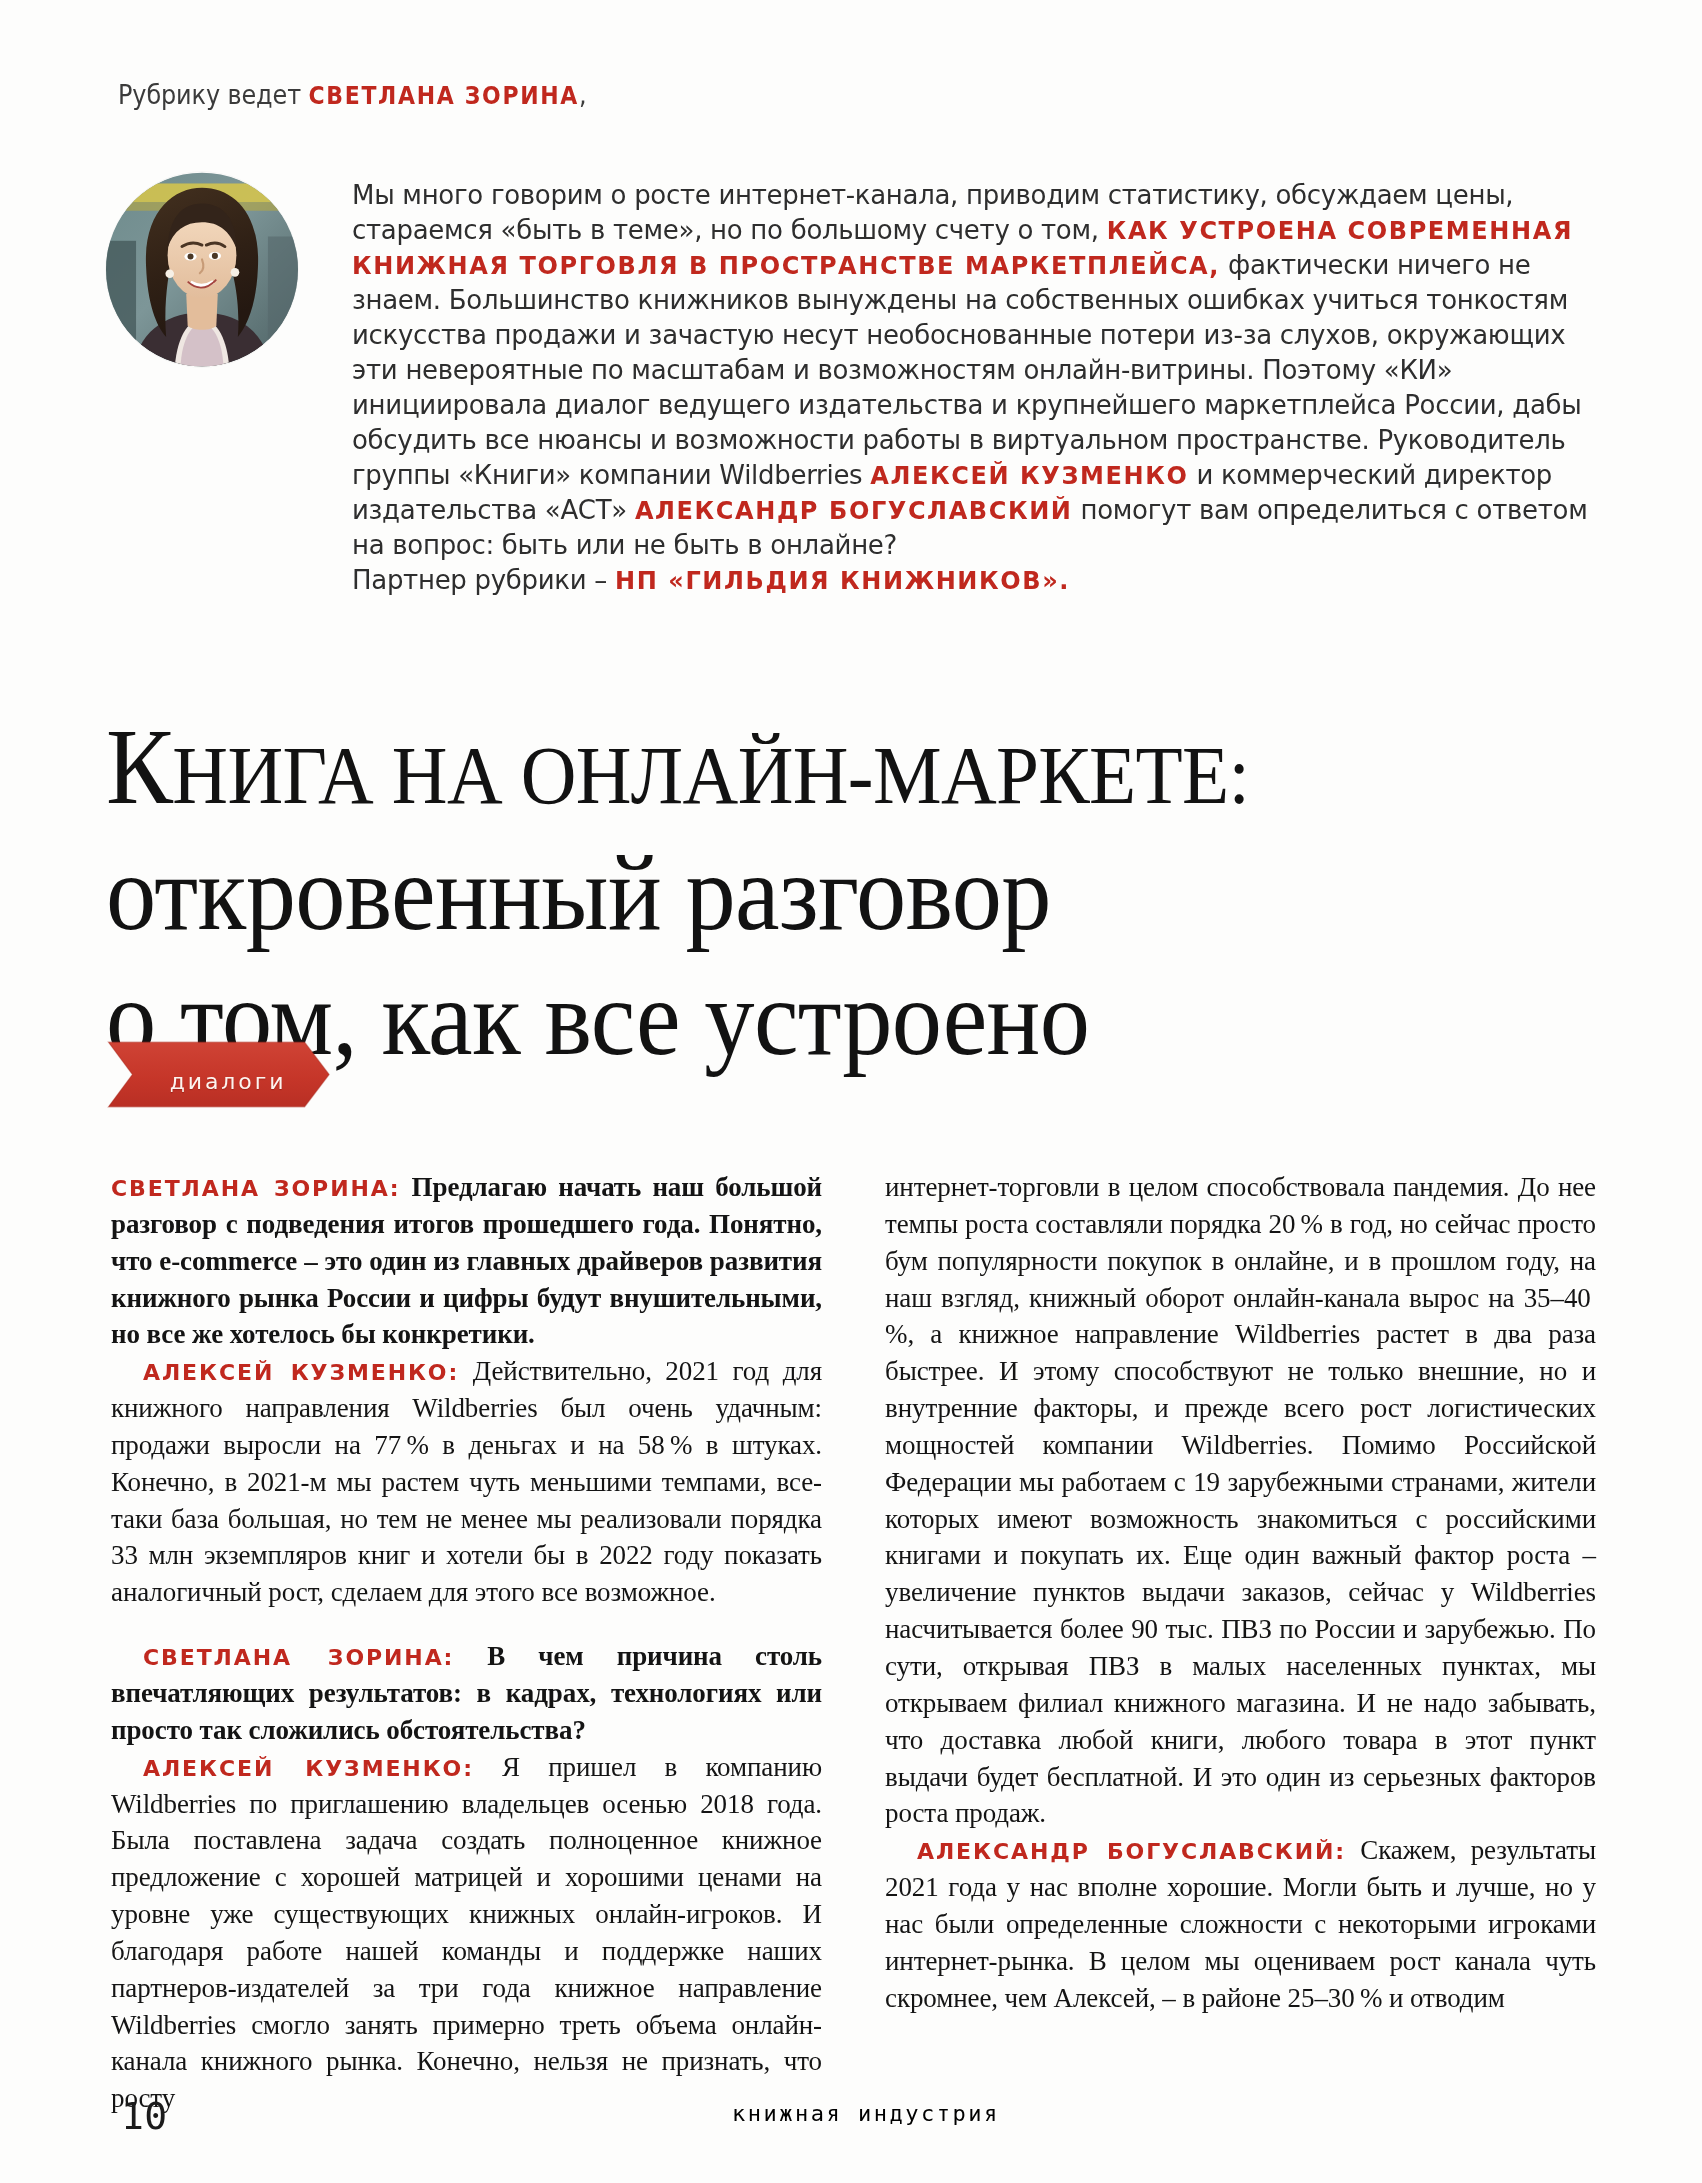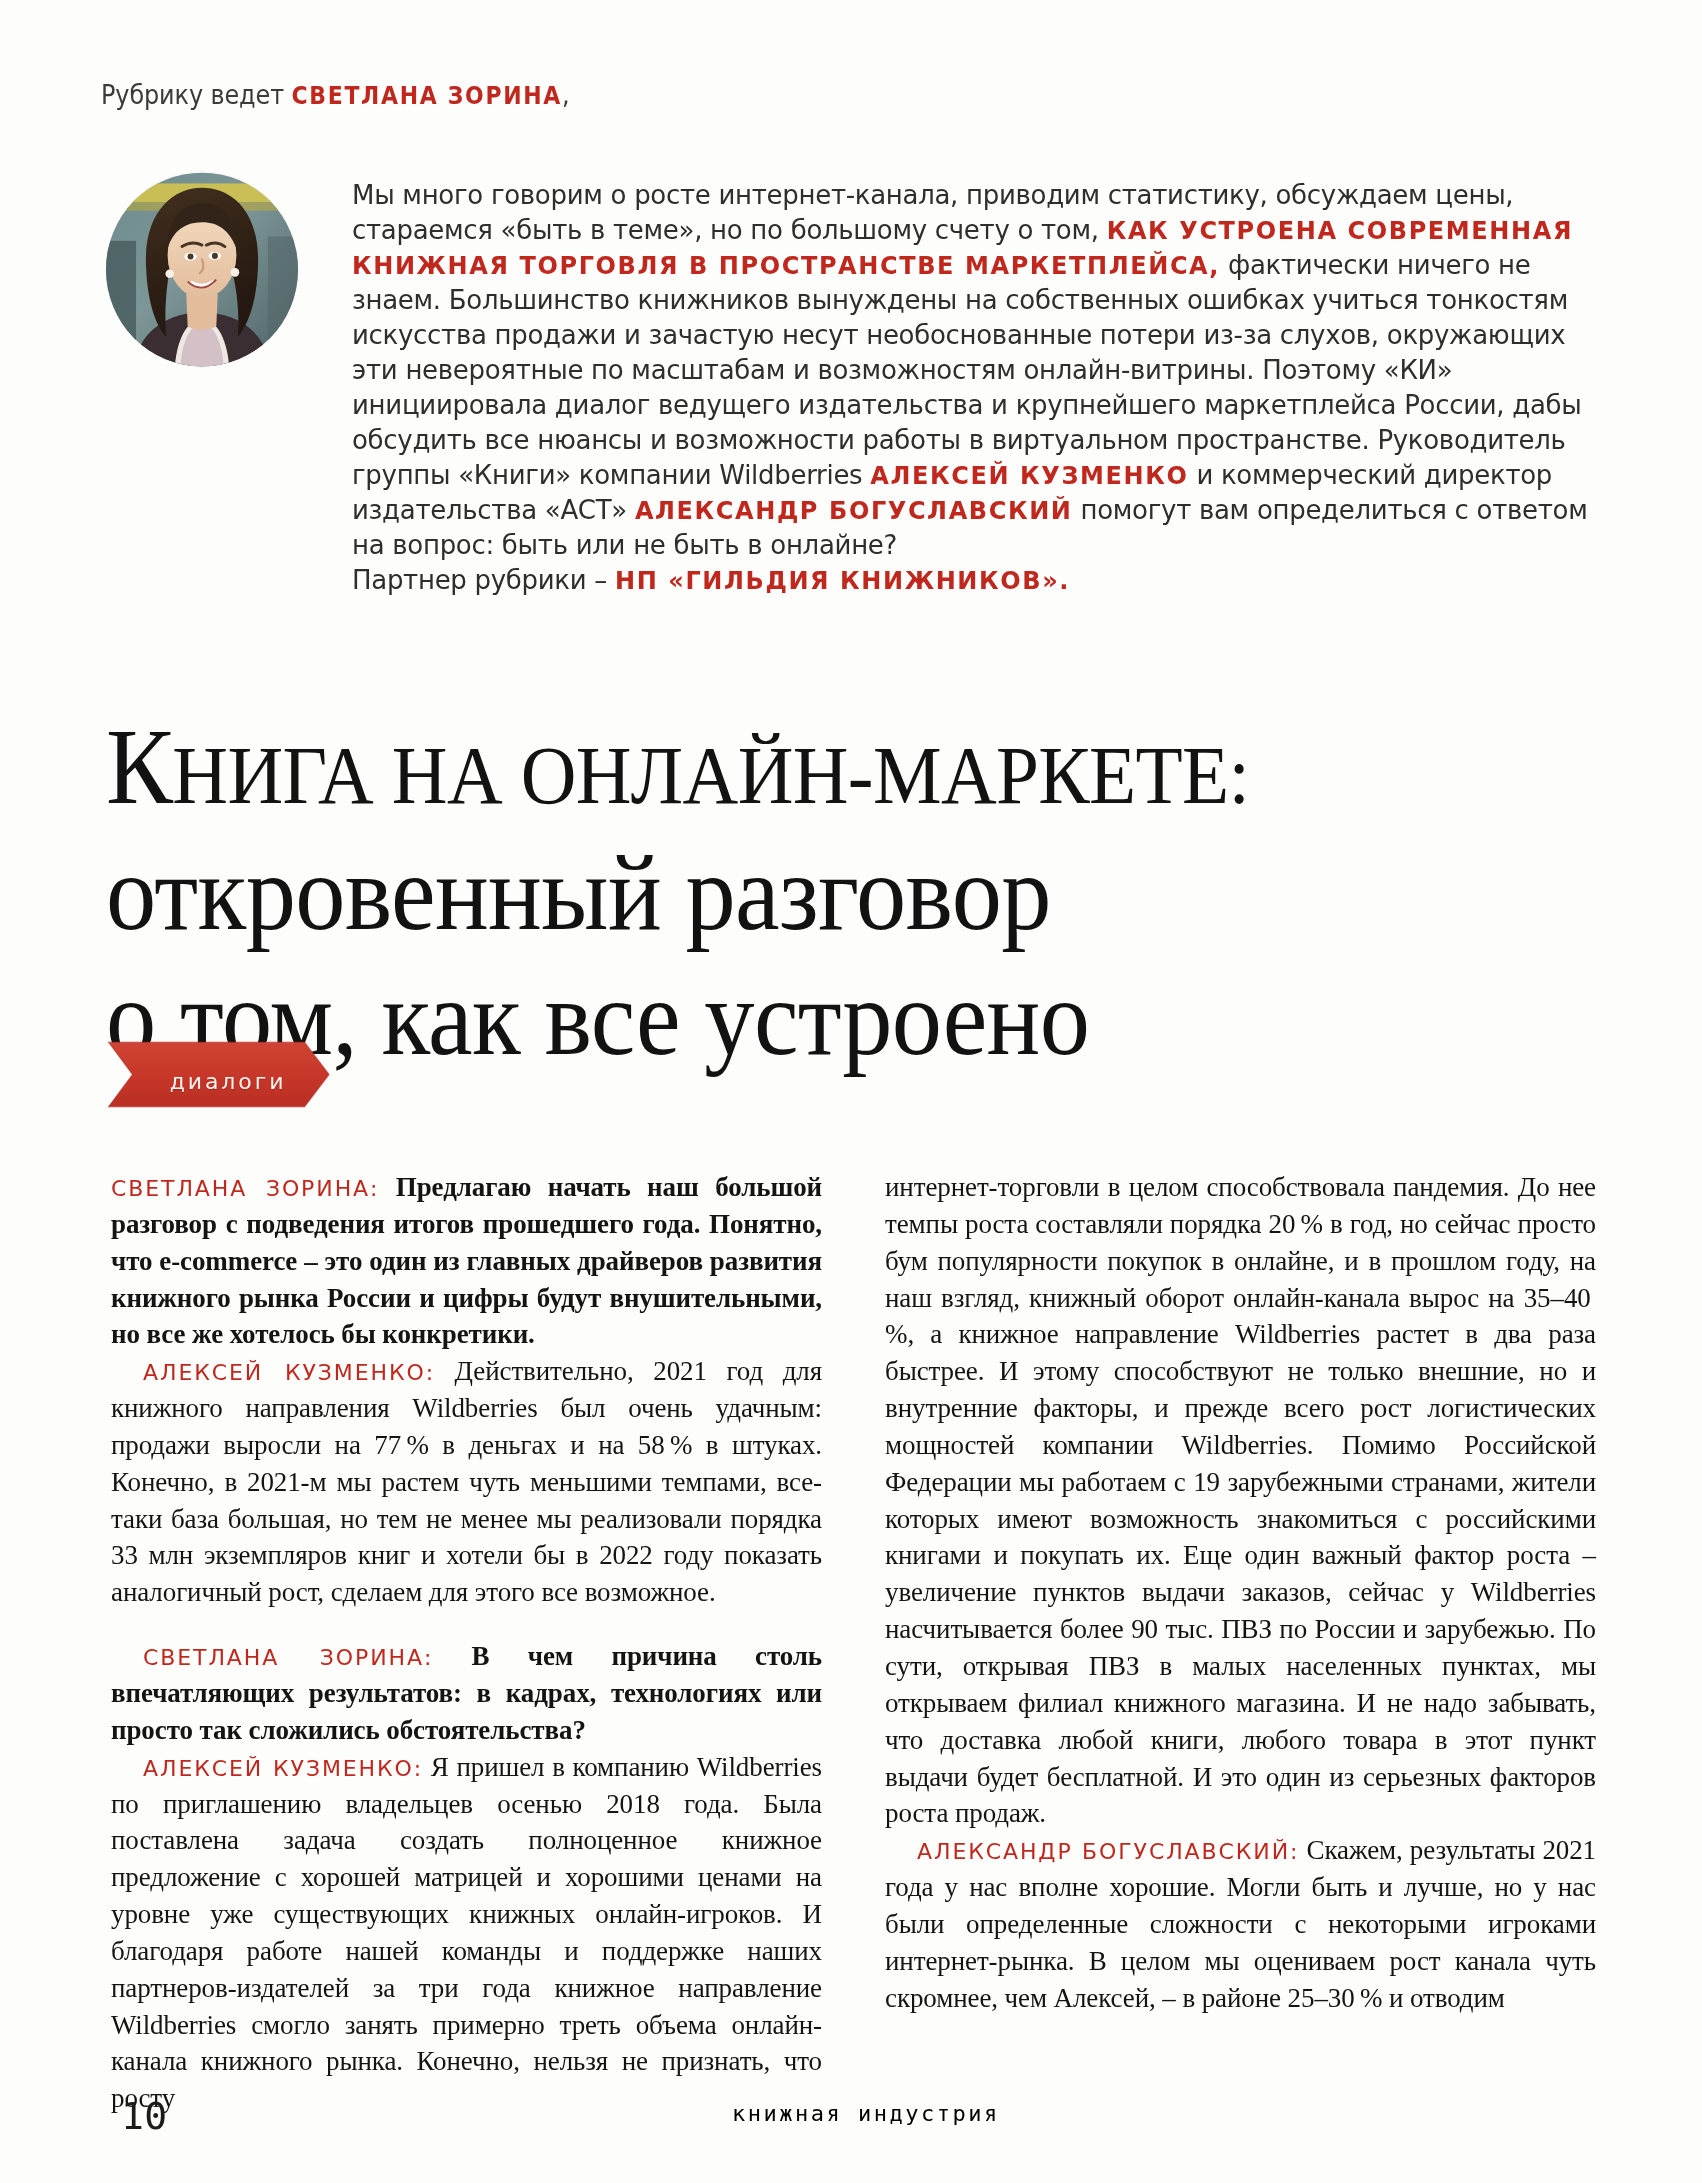--- a/index.html
+++ b/index.html
@@ -19,21 +19,21 @@
 
   .page {
     position: absolute;
     inset: 0;
     background: #fdfdfc;
   }
 
   
   .rubric-lead {
     position: absolute;
-    left: 101px;
+    left: 118px;
     top: 78px;
     width: 1077px;
     font-family: "DejaVu Sans", sans-serif;
     font-size: 26.6px;
     line-height: 1.30;
     letter-spacing: -0.1px;
     color: #3b3b3b;
     font-stretch: condensed;
   }
   .rubric-lead .nm {
@@ -141,21 +141,21 @@
     text-justify: inter-word;
     margin: 0 0 0 0;
     hyphens: manual;
     letter-spacing: -0.1px;
   }
   .para.indent { text-indent: 32px; }
   .para.gap    { margin-top: 27px; }
   .para.b      { font-weight: 700; }
   .speaker {
     color: #C0281E;
-    font-weight: 400;
+    font-weight: 700;
     font-family: "DejaVu Sans", sans-serif;
     font-size: 22px;
     letter-spacing: 1.9px;
   }
 
   
   .folio {
     position: absolute;
     left: 121px;
     top: 2094px;

